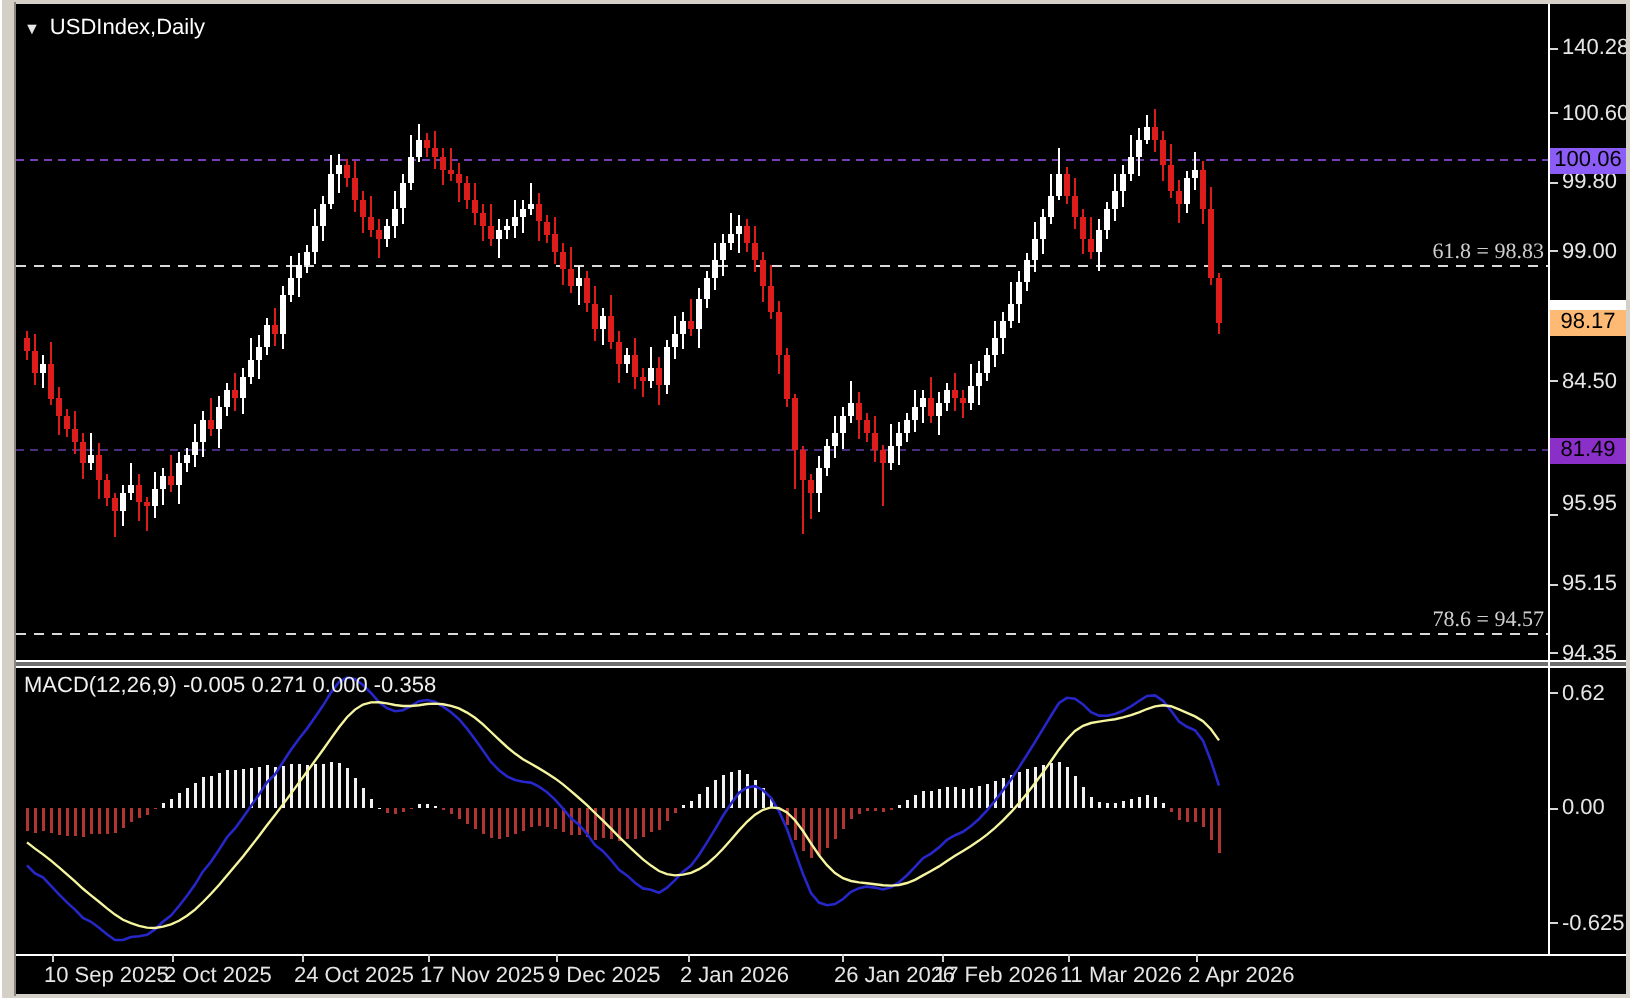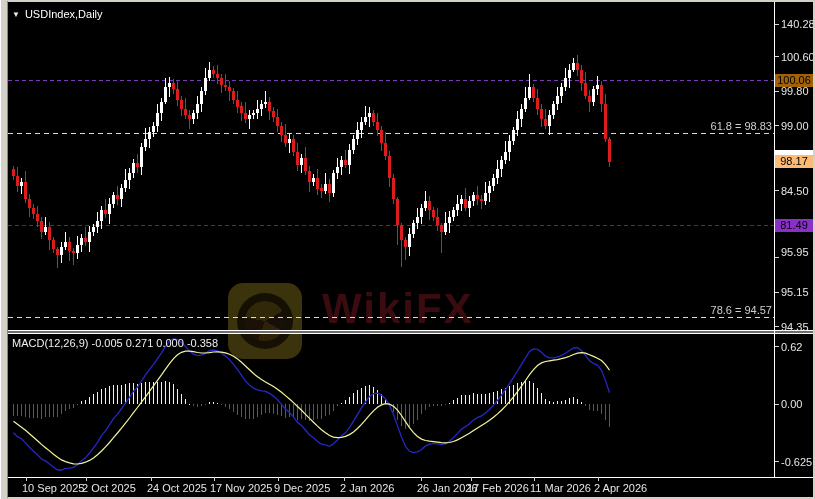--- a/index.html
+++ b/index.html
@@ -16,42 +16,35 @@
     background:conic-gradient(#3a2f0b 0 60deg,#1c130a 60deg 120deg,#38270c 120deg 200deg,#211508 200deg 280deg,#3a2f0b 280deg 360deg);}
   #wm-text{position:absolute;left:96px;top:4px;font-size:42px;font-weight:bold;letter-spacing:2px;color:#3a0c10;}
   #main-svg{left:0;top:0;z-index:2;}
   #macd-svg{left:0;top:332px;z-index:2;}
   #pane-sep{left:0;top:328px;width:805px;height:4px;background:#6e6e6e;border-top:1px solid #fff;border-bottom:1px solid #fff;box-sizing:border-box;z-index:3;}
   #vaxis-line{left:766px;top:0;width:1px;height:475px;background:#ffffff;z-index:3;}
   #date-sep{left:0;top:475px;width:805px;height:1px;background:#ffffff;z-index:3;}
   #symbol-label{left:4px;top:6px;color:#ffffff;font-size:11px;z-index:4;display:flex;align-items:center;gap:5px;}
   #symbol-label .tri{font-size:8px;color:#e8e8e8;}
   #macd-label{left:4px;top:335px;color:#f0f0f0;font-size:11px;z-index:4;}
-  .fib-label{color:#cfcfcf;font-size:11px;z-index:4;right:41px;text-align:right;}
+  .fib-label{color:#cfcfcf;font-size:11px;z-index:4;right:41px;text-align:right;font-family:Liberation Serif, serif;}
   #price-axis{left:767px;top:0;width:38px;height:475px;z-index:4;}
   #date-axis{left:12px;top:475px;width:805px;height:20px;z-index:4;}
   .ptick{position:absolute;left:0;width:4px;height:1px;background:#d8d8d8;}
   .plabel{position:absolute;left:6px;font-size:11px;color:#e6e6e6;white-space:nowrap;}
   .badge{position:absolute;left:0;width:38px;height:13px;font-size:11px;line-height:13px;text-align:center;color:#000;}
   .dtick{position:absolute;top:0;width:1px;height:4px;background:#d0d0d0;}
   .dlabel{position:absolute;top:5px;font-size:11px;color:#e6e6e6;white-space:nowrap;}
 </style>
 </head>
 <body>
 
 <div id="frame">
   <div id="inner">
 
-    <div id="watermark" class="abs">
-      <div id="wm-logo">
-        <div id="wm-circle"></div>
-        <div id="wm-swirl"></div>
-      </div>
-      <div id="wm-text">WikiFX</div>
-    </div>
 
     <svg id="main-svg" class="abs" width="766" height="328">
         <line x1="0" y1="78.1" x2="766" y2="78.1" stroke="#7a3db8" stroke-width="1" stroke-dasharray="4 3" shape-rendering="crispEdges"></line>
         <line x1="0" y1="131.2" x2="766" y2="131.2" stroke="#d9d9d9" stroke-width="1" stroke-dasharray="5 4" shape-rendering="crispEdges"></line>
         <line x1="0" y1="223.1" x2="766" y2="223.1" stroke="#4a2d7d" stroke-width="1" stroke-dasharray="4 3" shape-rendering="crispEdges"></line>
         <line x1="0" y1="315.1" x2="766" y2="315.1" stroke="#d9d9d9" stroke-width="1" stroke-dasharray="5 4" shape-rendering="crispEdges"></line>
         <g>
           <line x1="5.5" y1="163.6" x2="5.5" y2="177.8" stroke="#dd1c1c" stroke-width="1" shape-rendering="crispEdges"></line>
           <rect x="4" y="167.0" width="3" height="6.5" fill="#dd1c1c" shape-rendering="crispEdges"></rect>
           <line x1="9.5" y1="164.9" x2="9.5" y2="190.3" stroke="#dd1c1c" stroke-width="1" shape-rendering="crispEdges"></line>
@@ -543,21 +536,21 @@
         <div class="ptick" style="top: 289.521px;"></div>
         <div class="plabel" style="top: 284.021px;">95.15</div>
         <div class="ptick" style="top: 324.047px;"></div>
         <div class="plabel" style="top: 318.547px;">94.35</div>
         <div class="ptick" style="top: 344.197px;"></div>
         <div class="plabel" style="top: 338.697px;">0.62</div>
         <div class="ptick" style="top: 401.5px;"></div>
         <div class="plabel" style="top: 396px;">0.00</div>
         <div class="ptick" style="top: 459.265px;"></div>
         <div class="plabel" style="top: 453.765px;">-0.625</div>
-        <div class="badge" style="top: 71.6158px; background: #a16207;">100.06</div>
+        <div class="badge" style="top: 71.6158px; background: #8b5cf6;">100.06</div>
         <div class="badge" style="top: 147.574px; background: rgb(255, 255, 255);"></div>
         <div class="badge" style="top: 153.184px; background: #fdba74;">98.17</div>
         <div class="badge" style="top: 216.626px; background: rgb(139, 47, 201);">81.49</div>
       </div>
     <div id="date-axis" class="abs">
         <div class="dtick" style="left: 6px;"></div>
         <div class="dlabel" style="left: 2px;">10 Sep 2025</div>
         <div class="dtick" style="left: 66px;"></div>
         <div class="dlabel" style="left: 62px;">2 Oct 2025</div>
         <div class="dtick" style="left: 131px;"></div>

